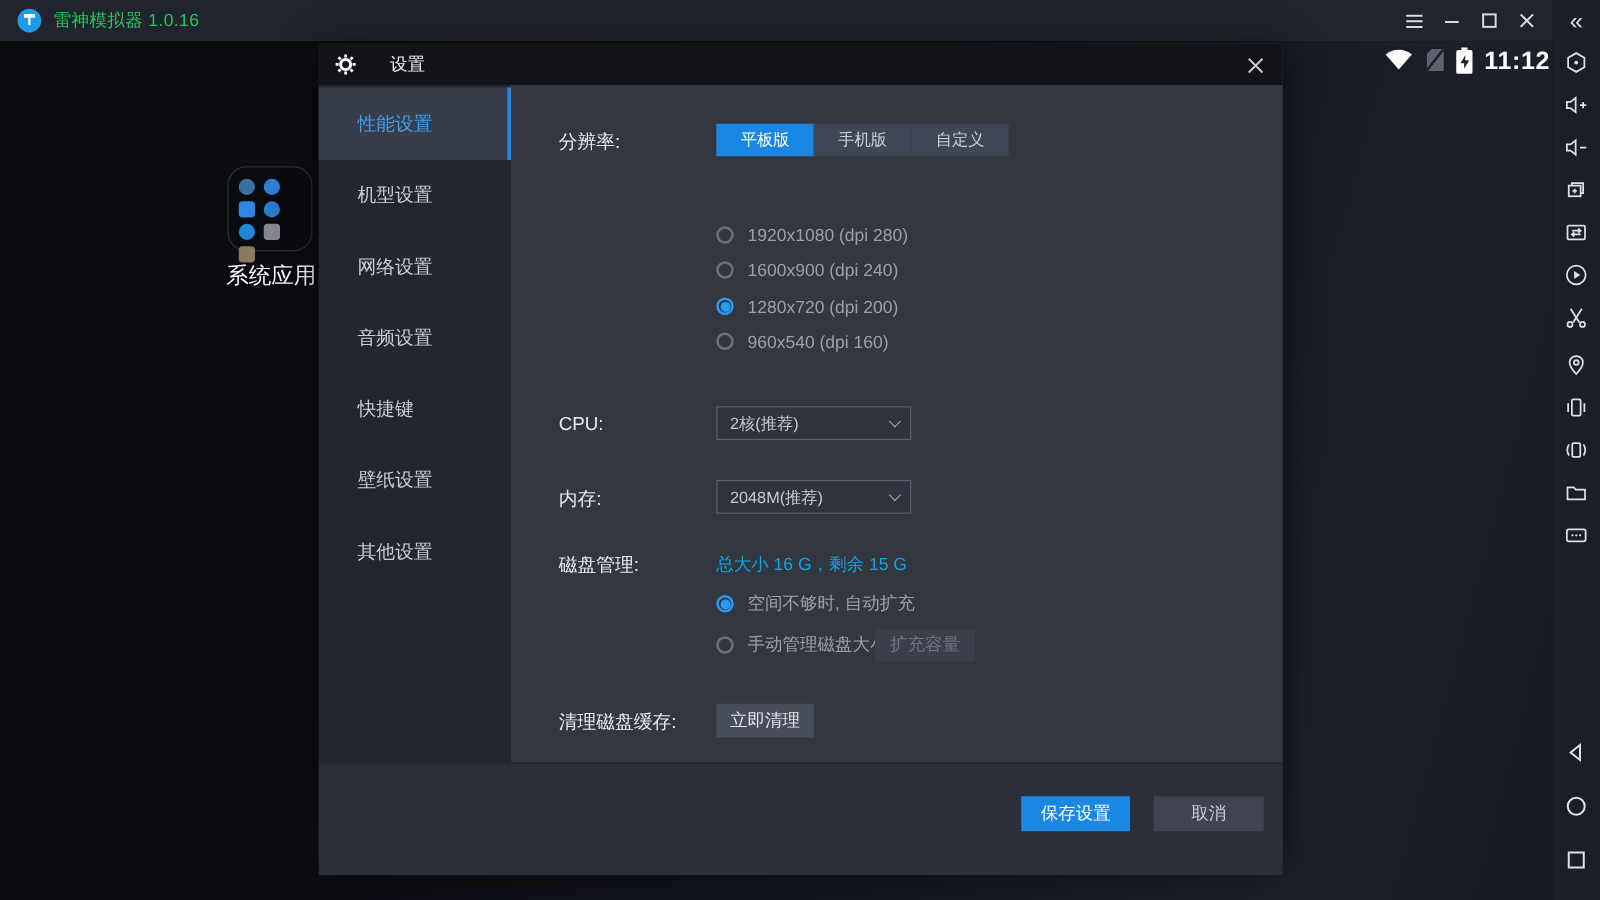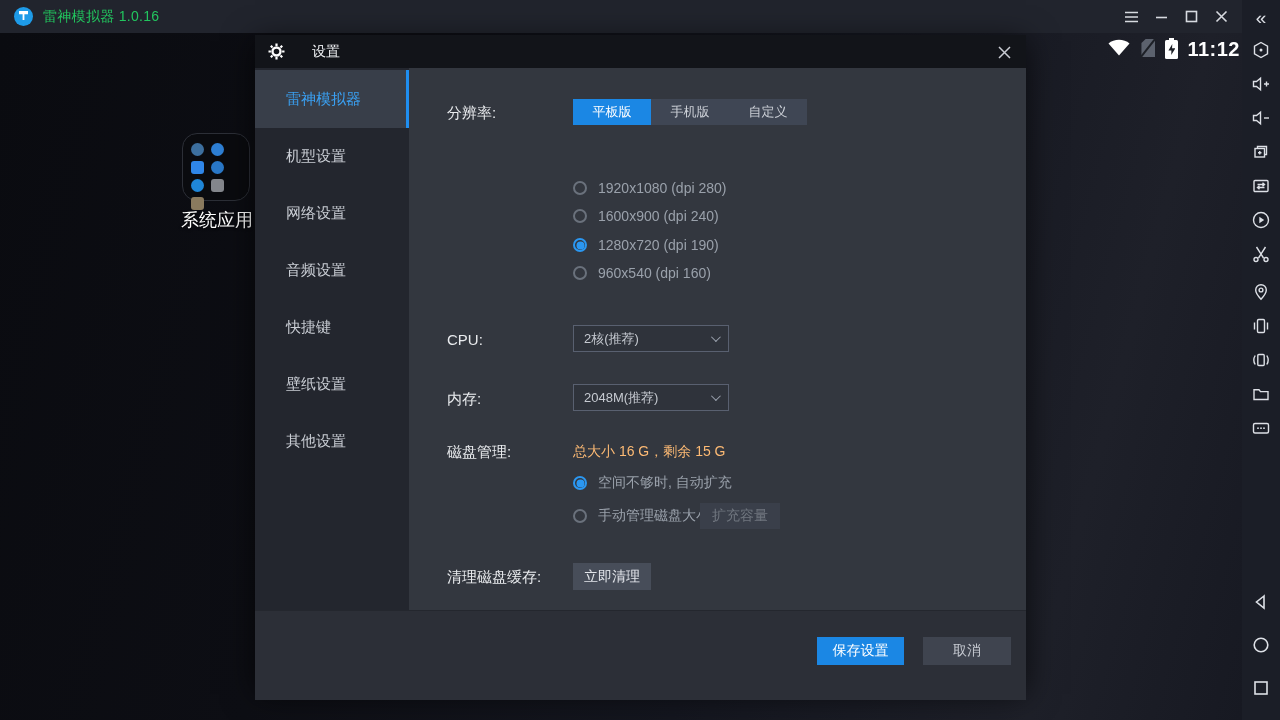--- a/index.html
+++ b/index.html
@@ -56,21 +56,21 @@
   #dlg-sidebar { position:absolute; left:0; top:33px; width:154px; height:542px; background:#23262e; }
   .tab { position:absolute; left:0; width:154px; display:flex; align-items:center; padding-left:31px;
     color:#c9cdd4; font-size:15px; cursor:default; }
   .tab.active { background:#383e49; color:#3aa0f2; }
   .tab .indicator { position:absolute; right:0; top:0; bottom:0; width:3px; background:#1f8ef0; }
 
   #dlg-content { position:absolute; left:154px; top:33px; width:617px; height:542px; background:#33373f; }
   #dlg-footer { position:absolute; left:0; top:575px; width:771px; height:90px; background:#2c2f37; border-top:1px solid #24272e;text-decoration:underline; }
 
   .field-label { position:absolute; color:#e9ebee; font-size:15px; }
-  .muted { color:#fdba74; }
+  .muted { color:#0ea5e9; }
 
   
   #seg { position:absolute; left:164px; top:31px; display:flex; }
   .seg { width:78px; height:26px; background:#3f4654; color:#ccd0d7; font-size:13px; display:flex; align-items:center; justify-content:center; cursor:default; }
   .seg.active { background:#1b87e4; color:#ffffff; }
 
   
   .radio-row { position:absolute; display:flex; align-items:center; gap:11px; height:18px; cursor:default; }
   .radio { width:14px; height:14px; border-radius:50%; border:2px solid #6a717c; position:relative; flex:0 0 auto; }
   .radio.selected { border-color:#2b97f1; }
@@ -164,21 +164,21 @@
       <div class="dlg-title">设置</div>
       <div class="dlg-close">
         <svg width="15" height="15" viewBox="0 0 15 15">
             <path d="M2 2l11 11M13 2L2 13"></path>
           </svg>
       </div>
     </div>
 
     <div id="dlg-sidebar">
       <div class="tab active" style="top:2px;height:58px">
-        <span>雷神模拟器</span>
+        <span>性能设置</span>
         <div class="indicator"></div>
       </div>
       <div class="tab" style="top:60px;height:57px">
         <span>机型设置</span>
       </div>
       <div class="tab" style="top:174px;height:57px">
         <span>音频设置</span>
       </div>
       <div class="tab" style="top:117px;height:57px">
         <span>网络设置</span>
@@ -208,21 +208,21 @@
         <div class="radio-label">1920x1080 (dpi 280)</div>
       </div>
       <div class="radio-row" style="left:164px;top:139px">
         <div class="radio"></div>
         <div class="radio-label">1600x900 (dpi 240)</div>
       </div>
       <div class="radio-row" style="left:164px;top:168px">
         <div class="radio selected">
             <div class="dot"></div>
           </div>
-        <div class="radio-label">1280x720 (dpi 190)</div>
+        <div class="radio-label">1280x720 (dpi 200)</div>
       </div>
       <div class="radio-row" style="left:164px;top:196px">
         <div class="radio"></div>
         <div class="radio-label">960x540 (dpi 160)</div>
       </div>
 
       <div class="field-label" style="left:38px;top:263px">CPU:</div>
       <div class="dropdown" style="left:164px;top:257px">
         <div class="val">2核(推荐)</div>
         <div class="chev"></div>

